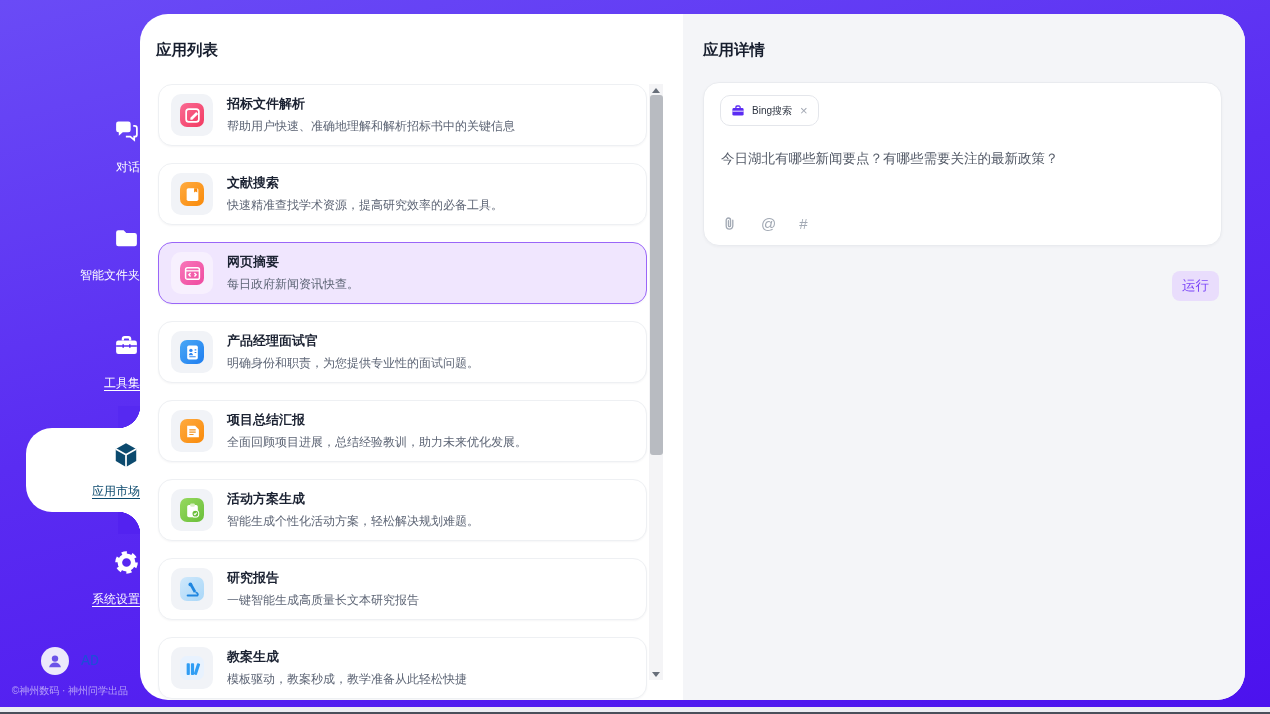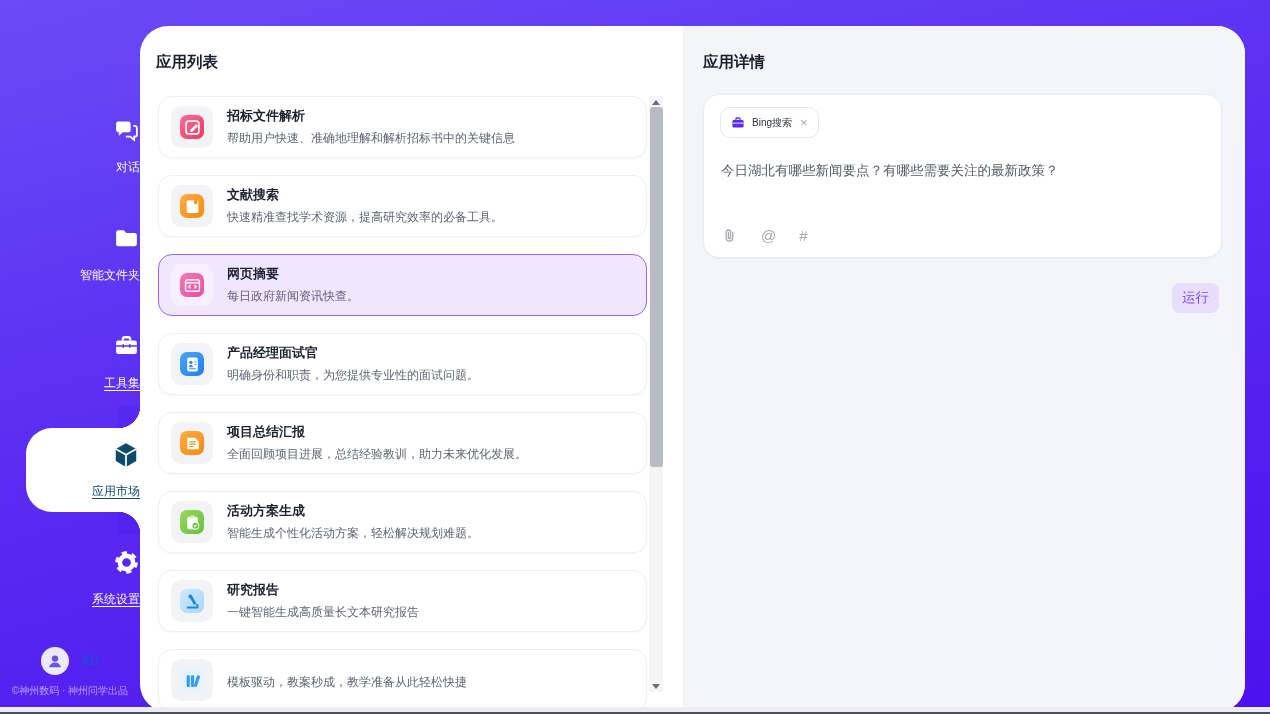--- a/index.html
+++ b/index.html
@@ -34,21 +34,21 @@
 
   .user-row { position:absolute; left:0; top:647px; width:140px; display:flex; align-items:center;
               justify-content:center; gap:12px; }
   .avatar { width:28px; height:28px; border-radius:50%; background:#ece9fb; display:flex; align-items:center;
             justify-content:center; color:#6a52e8; }
   .user-label { font-size:15px; color:#1d4ed8;font-family:Liberation Mono, monospace; }
   .side-footer { position:absolute; left:0; top:684px; width:140px; text-align:center; font-size:10px;
                  color:rgba(255,255,255,.55); white-space:nowrap; }
 
   
-  .content { position:absolute; left:140px; top:26px; width:1105px; height:686px; background:#fff;
+  .content { position:absolute; left:140px; top:14px; width:1105px; height:686px; background:#fff;
              border-radius:28px; overflow:hidden; }
 
   .panel-title { font-size:15.5px; font-weight:700; color:#171e2e; }
   .list-title { position:absolute; left:16px; top:26px; }
 
   .card-list { position:absolute; left:18px; top:70px; width:489px; }
   .app-card { height:62px; margin-bottom:17px; background:#fff; border:1px solid #eef0f3; border-radius:14px;
               display:flex; align-items:center; padding:0 12px; gap:14px; cursor:pointer;
               box-shadow:0 1px 2px rgba(16,24,40,.04); }
   .app-card.selected { background:#f0e6fe; border:1px solid #9a66f8; }
@@ -283,20 +283,21 @@
               <svg viewBox="0 0 16 16" width="17" height="17">
                 <rect x="2.5" y="3" width="3" height="11" rx=".8" fill="#2f9df4"></rect>
                 <rect x="6.5" y="3" width="3" height="11" rx=".8" fill="#2f9df4"></rect>
                 <g transform="rotate(18 12 9)">
                   <rect x="10.6" y="3" width="3" height="11" rx=".8" fill="#2f9df4"></rect>
                 </g>
               </svg>
             </span>
           </span>
           <span class="card-text">
+            <span class="card-name">教案生成</span>
             <span class="card-desc">模板驱动，教案秒成，教学准备从此轻松快捷</span>
           </span>
         </div>
       </div>
 
     <div class="scrollbar">
       <div class="scroll-arrow up">
           <span class="tri-up"></span>
         </div>
       <div class="scroll-thumb"></div>

